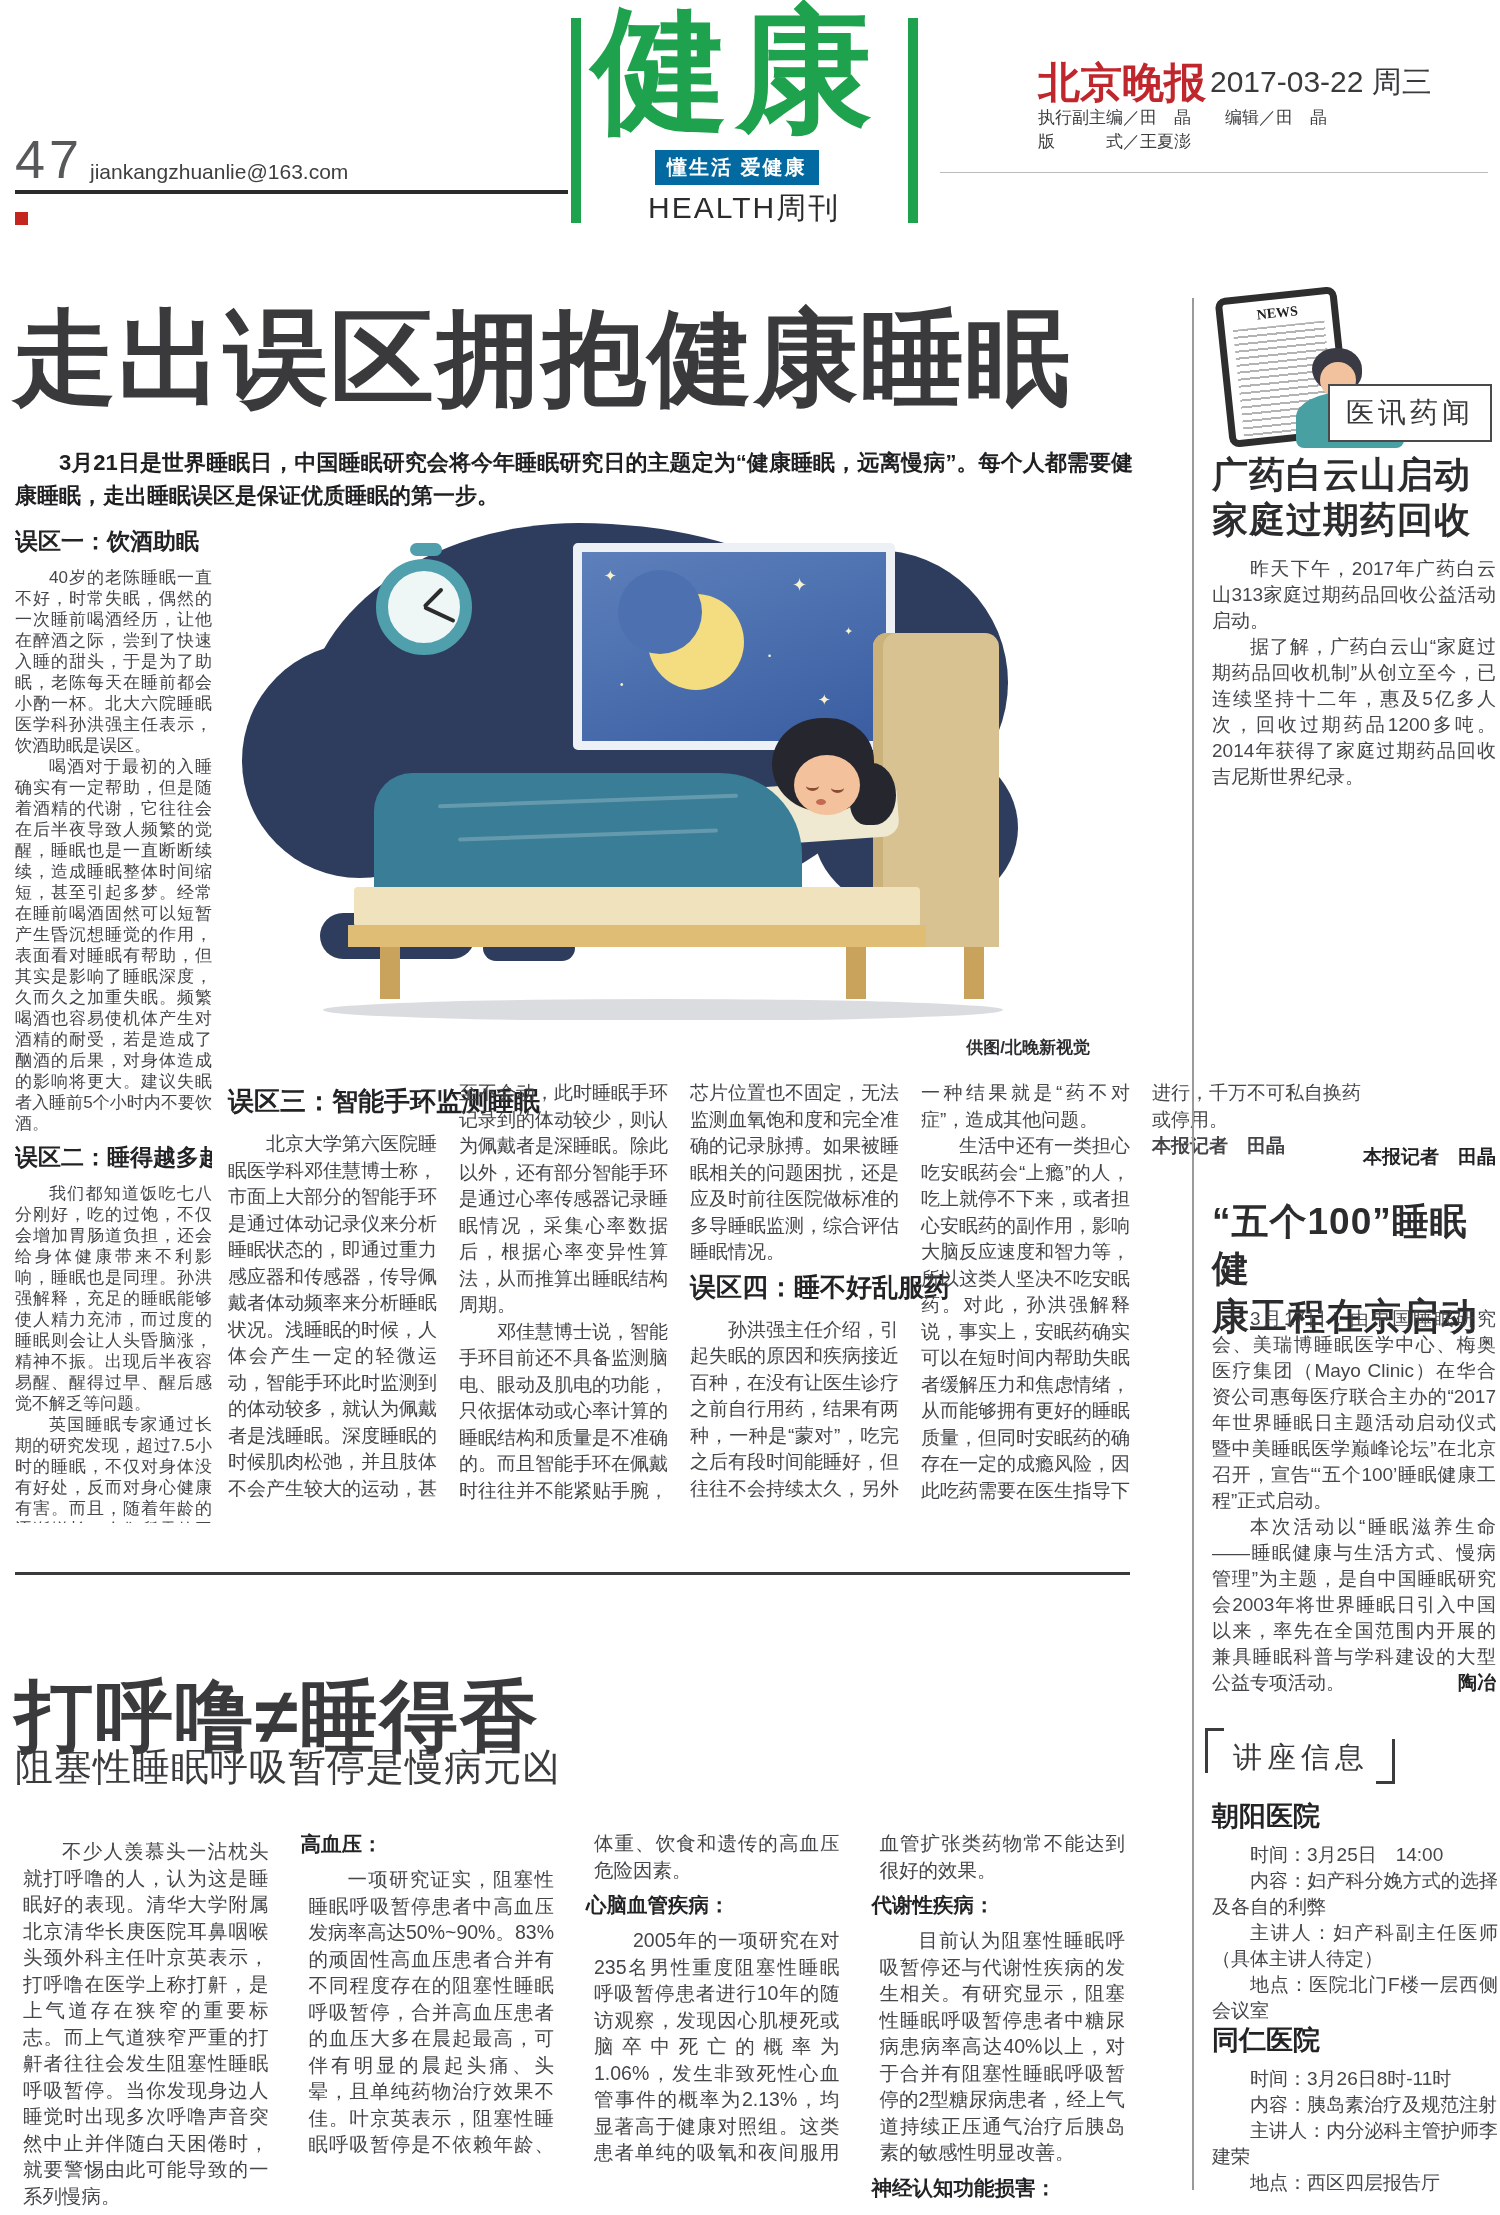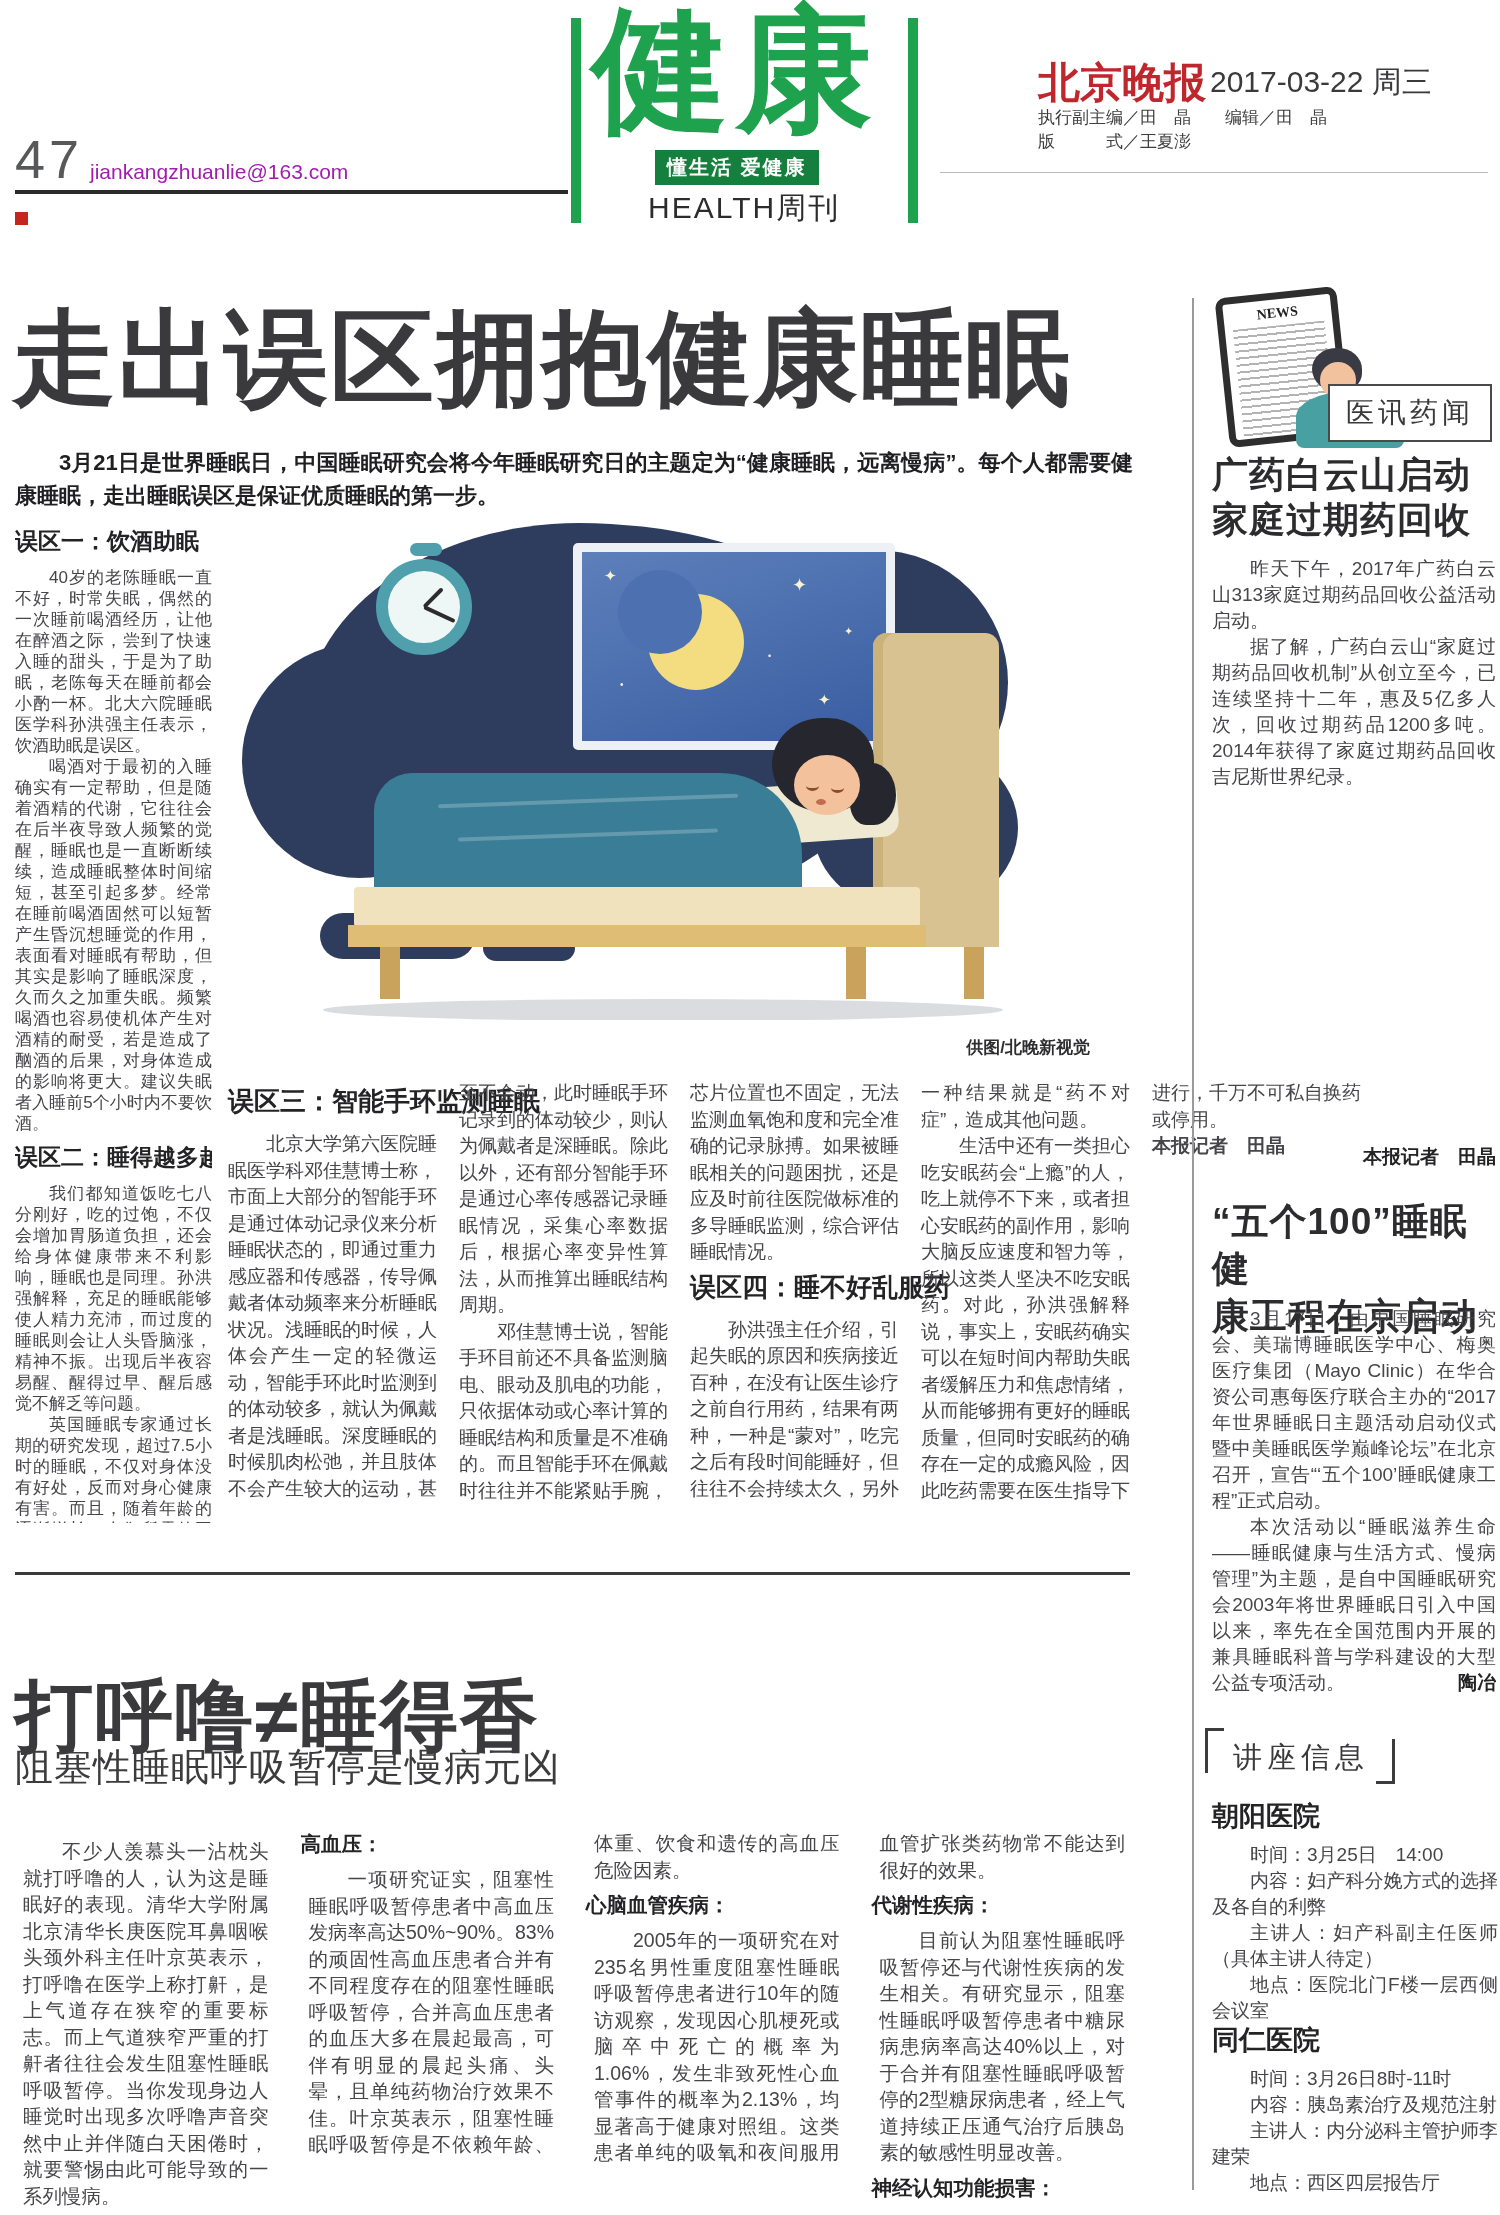--- a/index.html
+++ b/index.html
@@ -5,28 +5,28 @@
   html,body { margin:0; padding:0; }
   body {
     width:1500px; height:2215px; position:relative; background:#ffffff;
     font-family:"Liberation Sans","DejaVu Sans",sans-serif; color:#3f3f44;
     overflow:hidden;
   }
   .abs { position:absolute; }
 
   
   .pagenum { left:15px; top:128px; font-size:54px; color:#57585a; letter-spacing:4px; }
-  .email   { left:90px; top:160px; font-size:21px; color:#a21caf; }
+  .email   { left:90px; top:160px; font-size:21px; color:#404040; }
   .rule-thick { left:15px; top:190px; width:553px; height:4px; background:#2b2b2b; }
   .logo-bar { width:10px; background:#1fa24e; top:18px; height:205px; }
   .logo-bar.l { left:571px; }
   .logo-bar.r { left:908px; }
   .logo-title { left:592px; top:2px; width:320px; font-size:136px; line-height:1;
     font-weight:900; color:#1fa24e; letter-spacing:8px; white-space:nowrap; }
-  .logo-tag { left:655px; top:150px; background:#15803d; color:#fff; font-size:20px;
+  .logo-tag { left:655px; top:150px; background:#0369a1; color:#fff; font-size:20px;
     font-weight:bold; padding:4px 12px; letter-spacing:2px; }
   .logo-weekly { left:648px; top:188px; font-size:30px; color:#2c2c2e; letter-spacing:2px; font-weight:500; }
   .mast-paper { left:1038px; top:55px; font-size:42px; font-weight:900; 
     color:#c0272d; font-family:"Liberation Serif","DejaVu Serif",serif; }
   .mast-date { left:1210px; top:62px; font-size:30px; color:#3a3a3c; }
   .mast-staff1 { left:1038px; top:106px; font-size:17px; color:#3d3d3f; }
   .mast-staff2 { left:1038px; top:130px; font-size:17px; color:#3d3d3f; }
   .rule-thin { left:940px; top:172px; width:548px; height:1px; background:#bcbcbc; }
 
   

